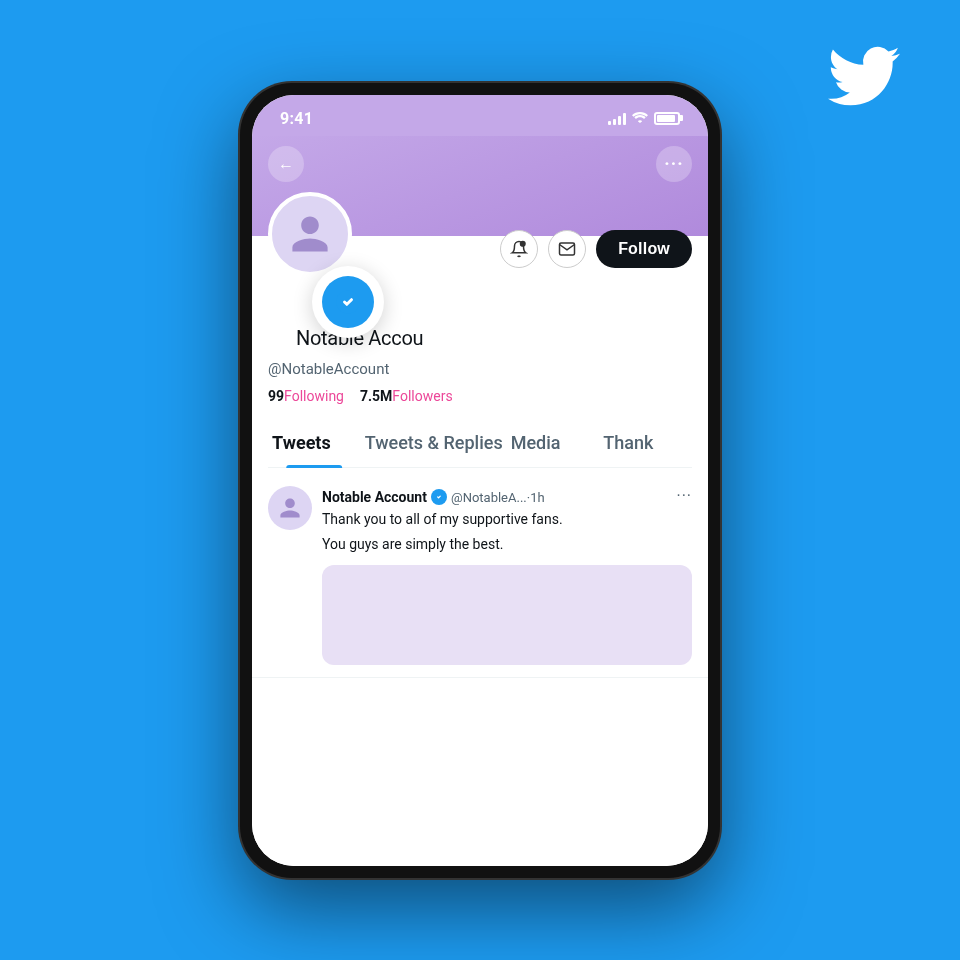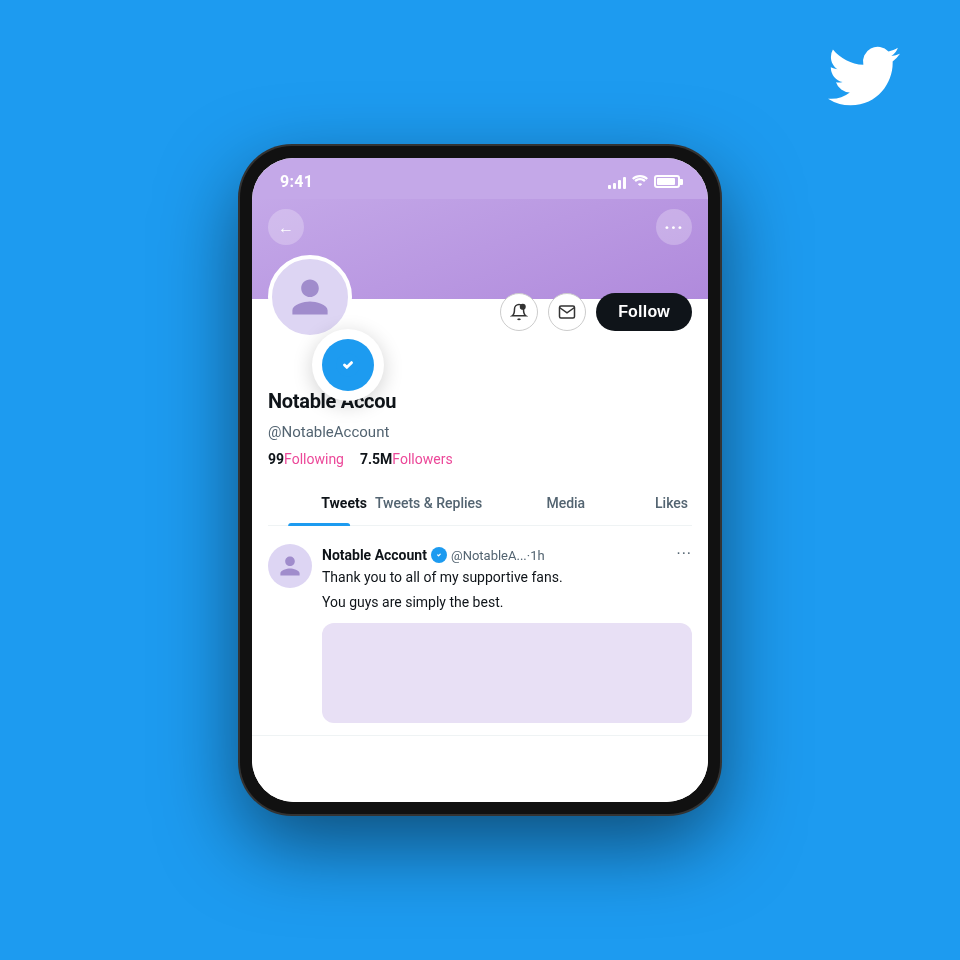--- a/index.html
+++ b/index.html
@@ -20,21 +20,21 @@
       position: absolute;
       top: 40px;
       right: 60px;
       width: 72px;
       height: 72px;
     }
 
     .phone-wrapper {
       position: relative;
       width: 480px;
-      height: 668px;
+      height: 795px;
     }
 
     .phone-shell {
       position: absolute;
       inset: 0;
       background: #111;
       border-radius: 52px;
       box-shadow:
         0 0 0 2px #333,
         0 30px 80px rgba(0,0,0,0.5);
@@ -256,23 +256,24 @@
 
     .profile-name-row {
       margin-top: 50px;
       display: flex;
       align-items: center;
       gap: 6px;
     }
 
     .profile-name {
       font-size: 20px;
-      font-weight: 700;
+      font-weight: 400;
       color: #0f1419;
       letter-spacing: -0.3px;
+      margin-left: 28px;
     }
 
     .profile-handle {
       font-size: 15px;
       color: #536471;
       margin-top: 10px;
     }
 
     .profile-stats {
       display: flex;
@@ -297,23 +298,23 @@
 
     
     .tabs-row {
       display: flex;
       border-bottom: 1px solid #eff3f4;
       margin-top: 14px;
     }
 
     .tab-item {
       flex: 1;
-      text-align: right;
+      text-align: left;
       padding: 14px 4px;
-      font-size: 14px;
+      font-size: 18px;
       font-weight: 500;
       color: #536471;
       cursor: pointer;
       position: relative;
       white-space: nowrap;
     }
 
     .tab-item.active {
       font-weight: 700;
       color: #0f1419;
@@ -514,21 +515,21 @@
           <div class="tab-item active">
             <span>Tweets</span>
           </div>
           <div class="tab-item">
             <span>Tweets &amp; Replies</span>
           </div>
           <div class="tab-item">
             <span>Media</span>
           </div>
           <div class="tab-item">
-            <span>Likes</span>
+            <span>Thank</span>
           </div>
         </div>
       </div>
 
       <div class="tweets-area">
         <div class="tweet-item">
           <div class="tweet-avatar">
             <svg width="24" height="24" viewBox="0 0 24 24" fill="#a08ccc">
               <path d="M12 12c2.7 0 4.8-2.1 4.8-4.8S14.7 2.4 12 2.4 7.2 4.5 7.2 7.2 9.3 12 12 12zm0 2.4c-3.2 0-9.6 1.6-9.6 4.8v2.4h19.2v-2.4c0-3.2-6.4-4.8-9.6-4.8z"></path>
             </svg>

